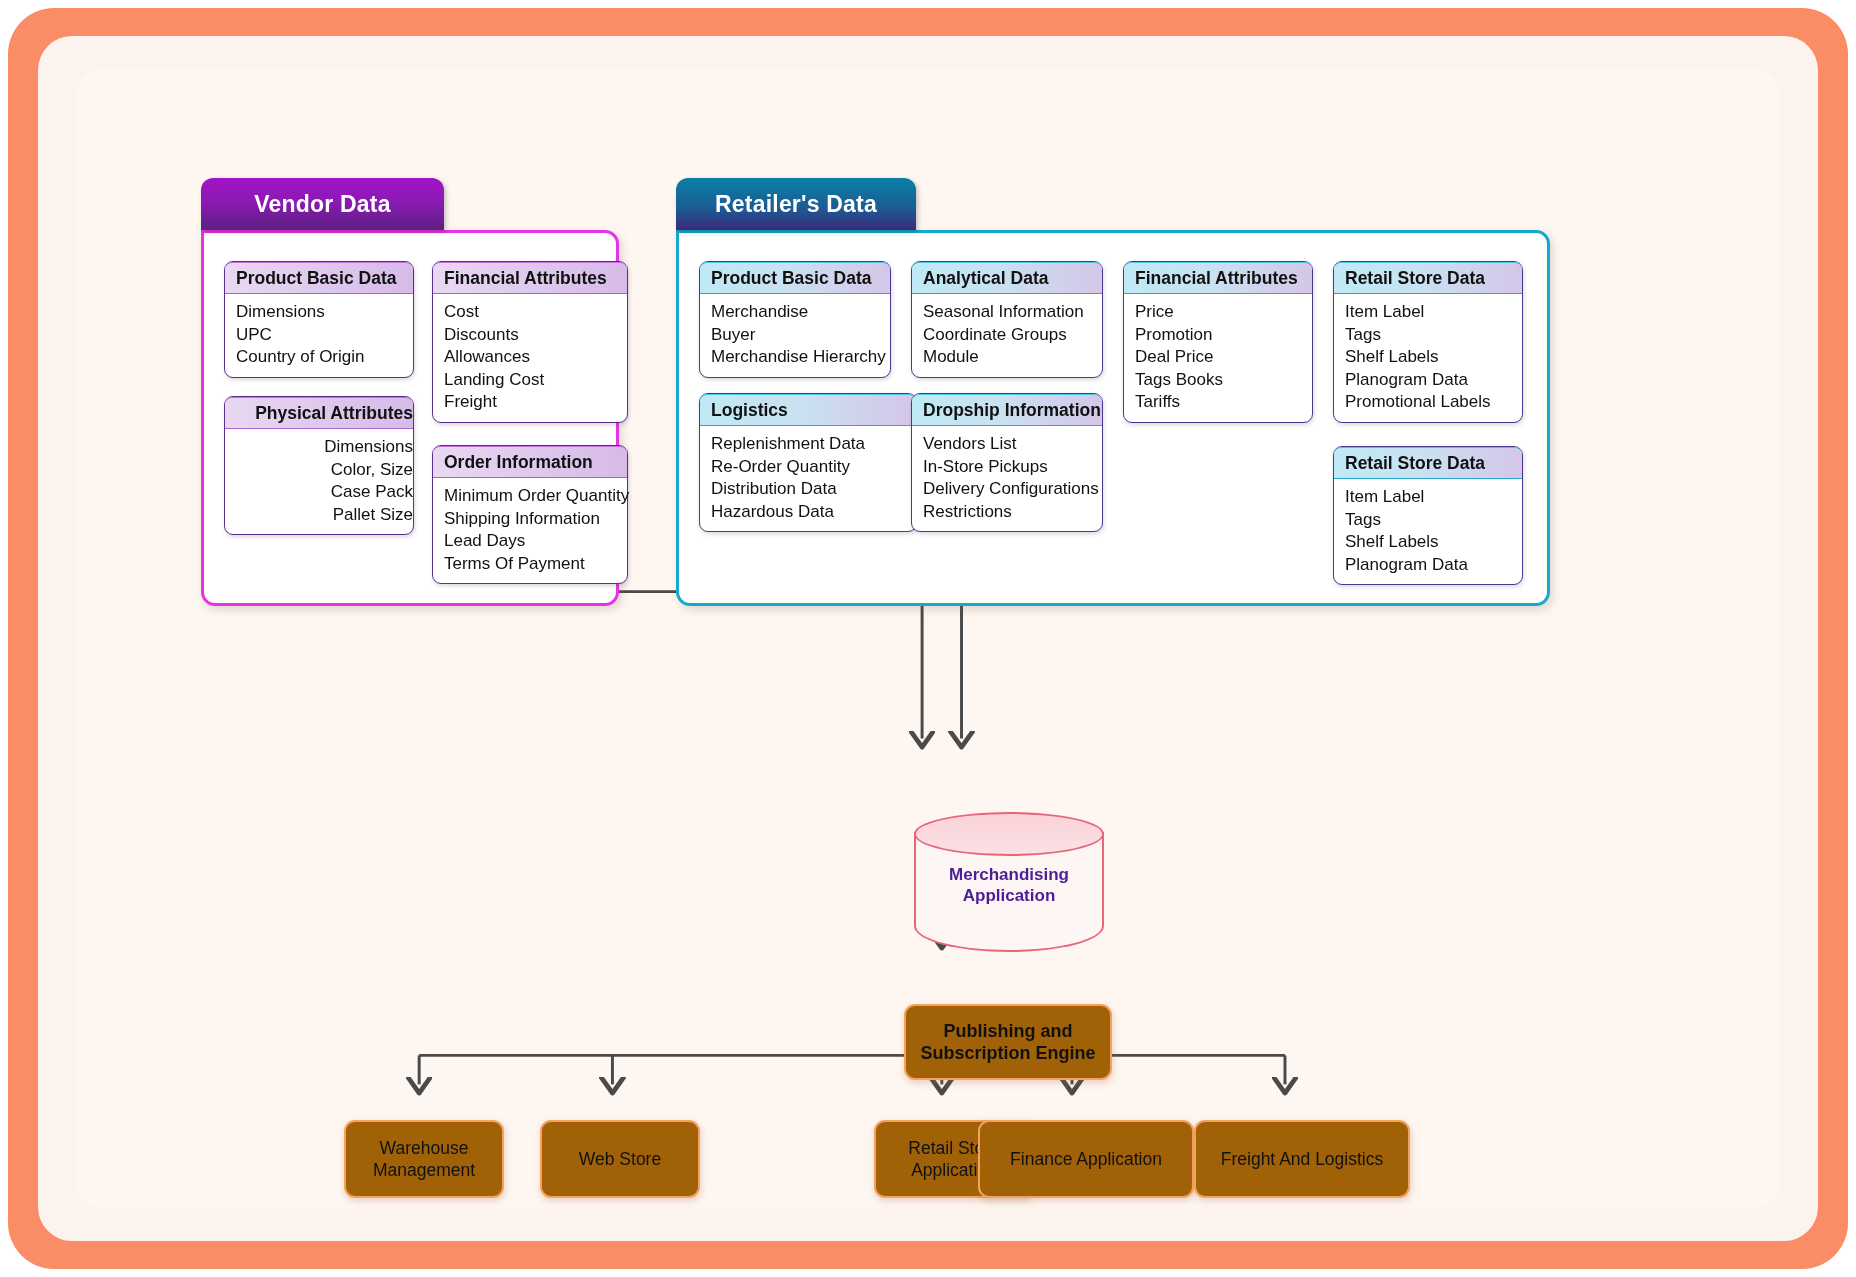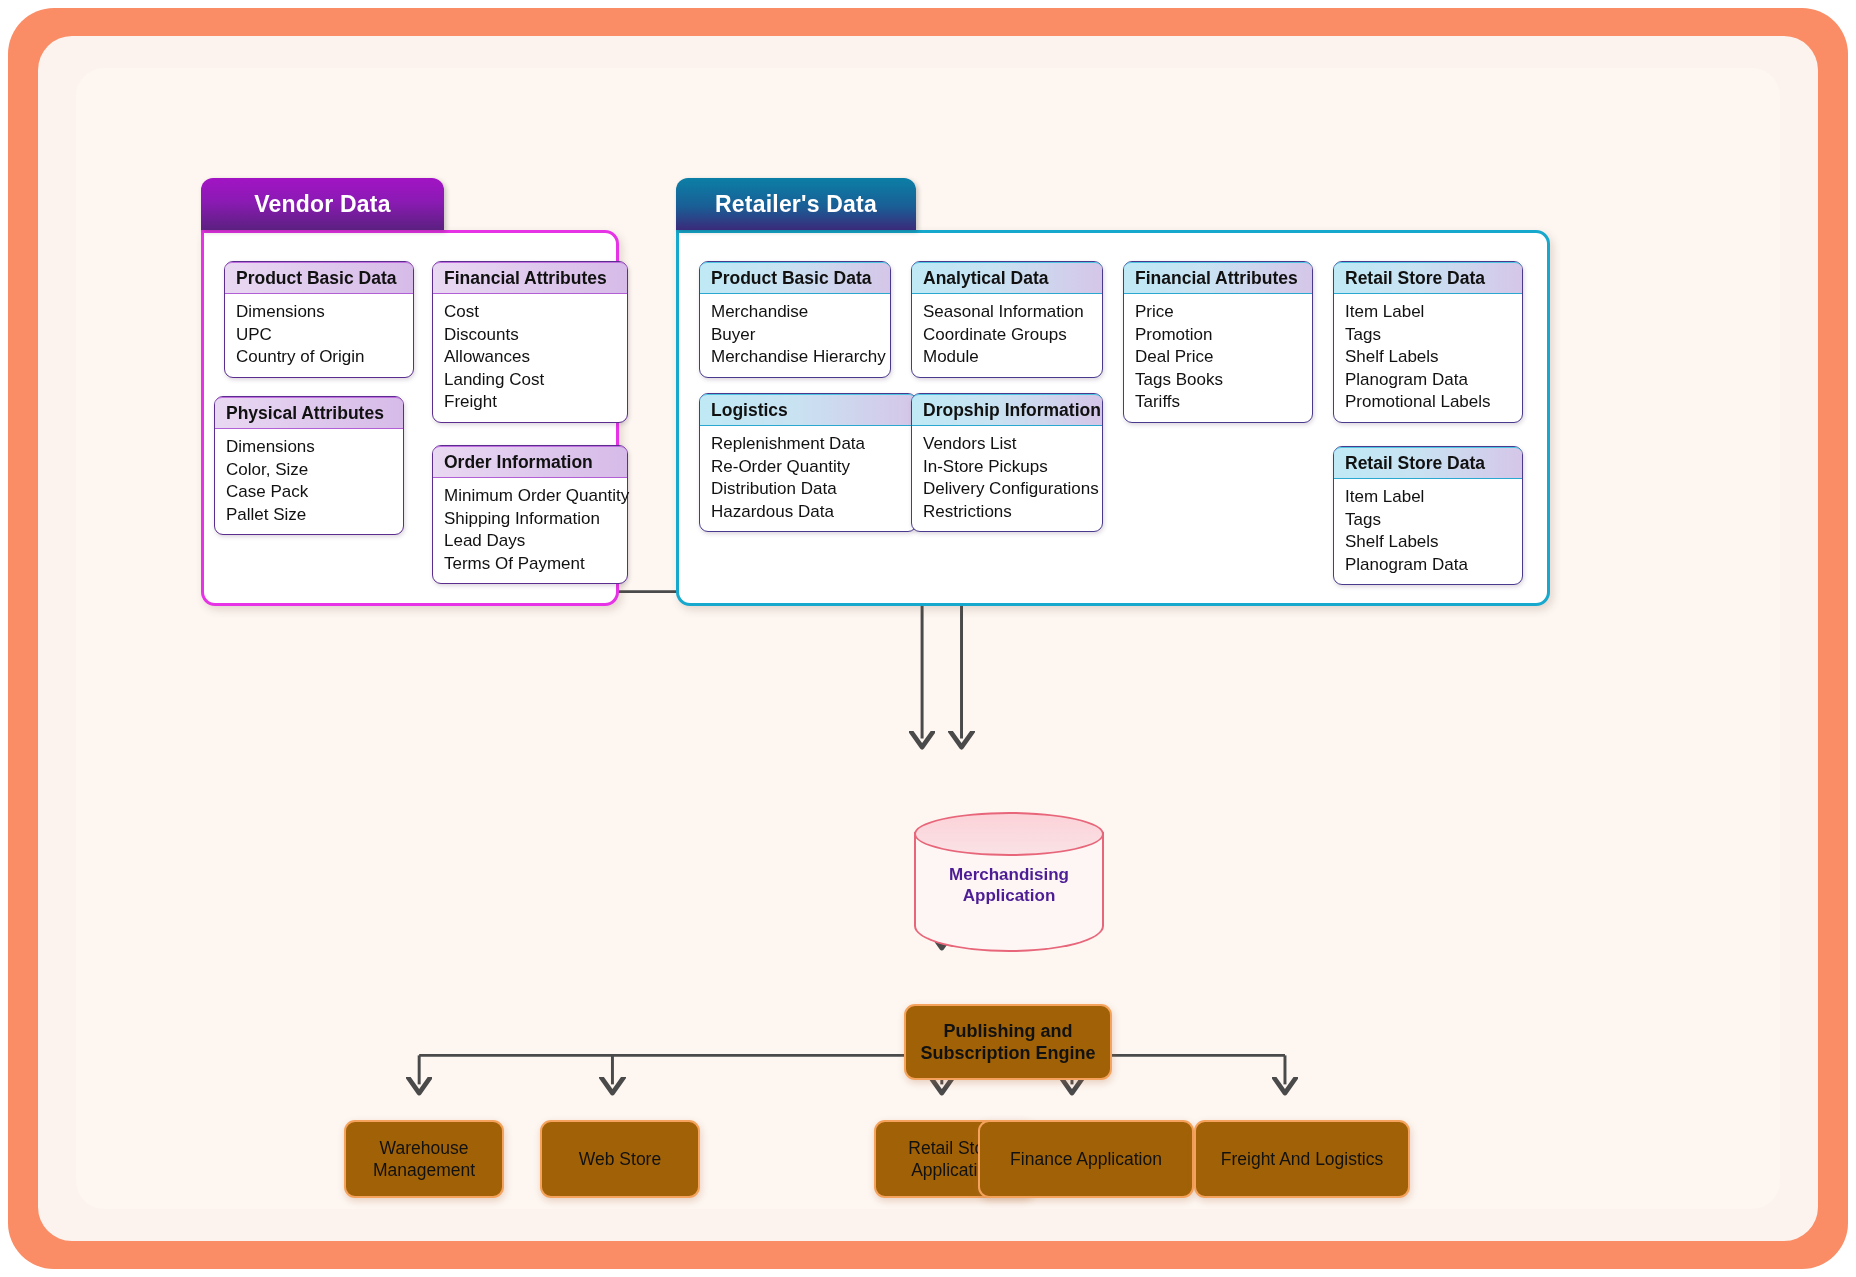--- a/index.html
+++ b/index.html
@@ -185,21 +185,21 @@
             <div class="card-title">Financial Attributes</div>
             <div class="card-list">
               <div>Cost</div>
               <div>Discounts</div>
               <div>Allowances</div>
               <div>Landing Cost</div>
               <div>Freight</div>
             </div>
           </div>
 
-          <div class="card v-card" style="left:10px;top:163px;width:190px;">
+          <div class="card v-card" style="left:20px;top:163px;width:190px;text-align:right;">
             <div class="card-title">Physical Attributes</div>
             <div class="card-list">
               <div>Dimensions</div>
               <div>Color, Size</div>
               <div>Case Pack</div>
               <div>Pallet Size</div>
             </div>
           </div>
 
           <div class="card v-card" style="left:228px;top:212px;width:196px;">

